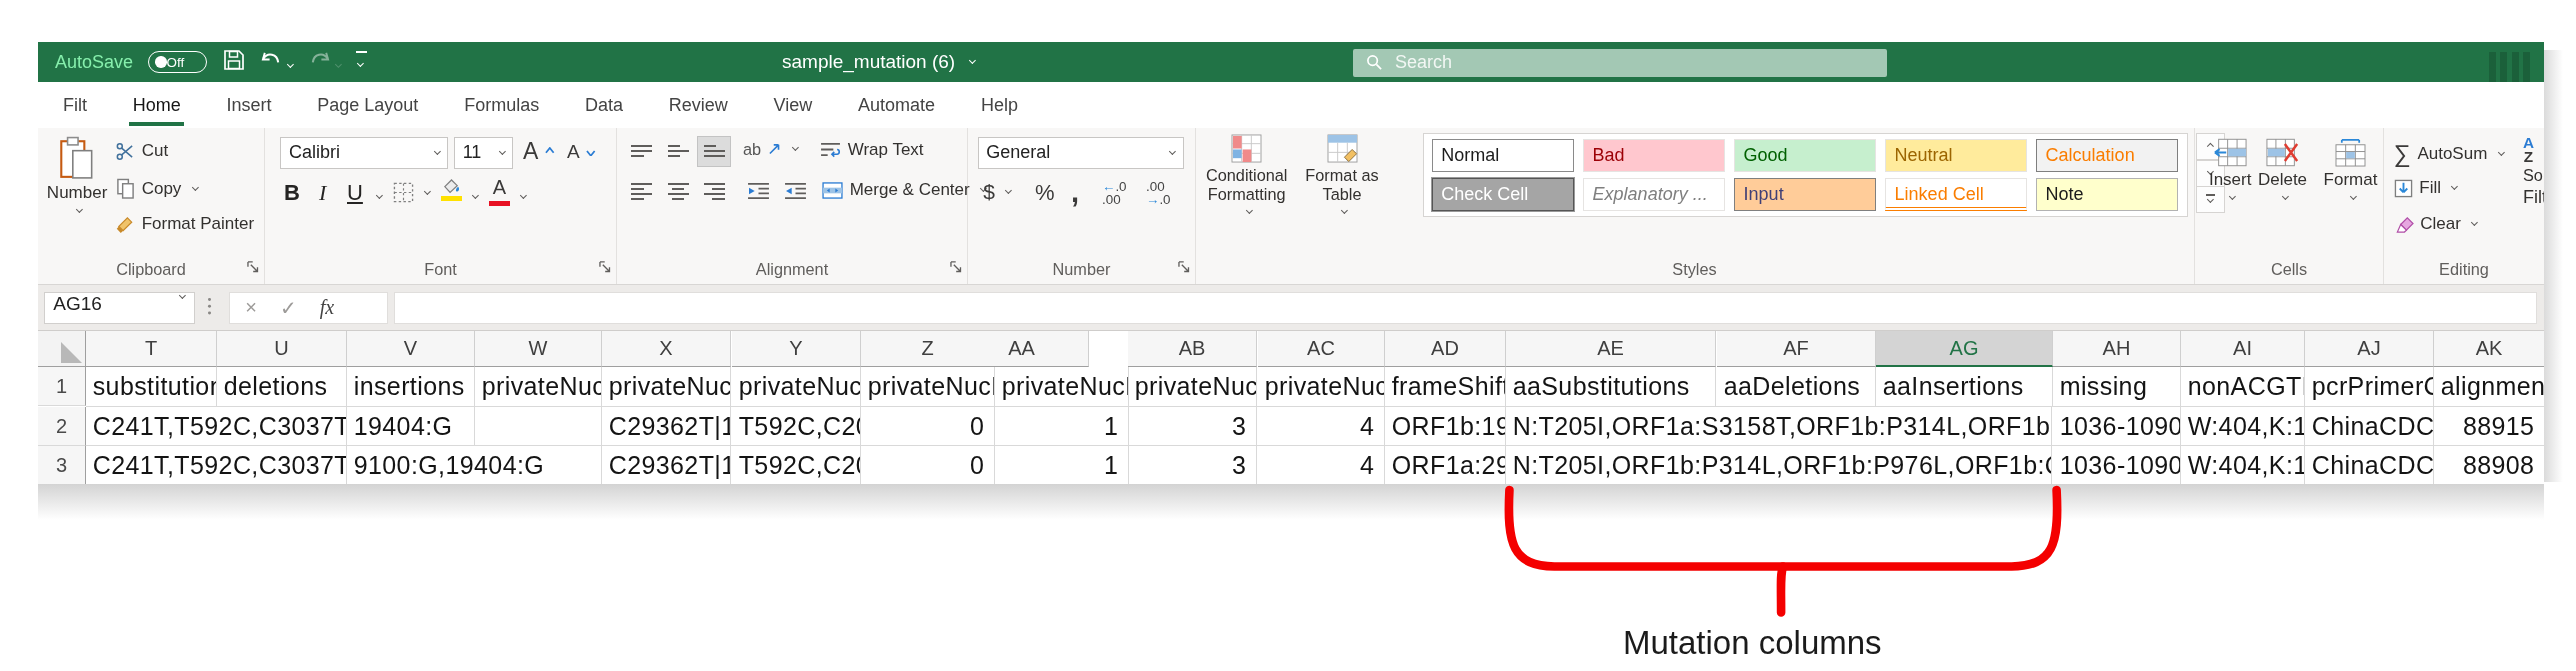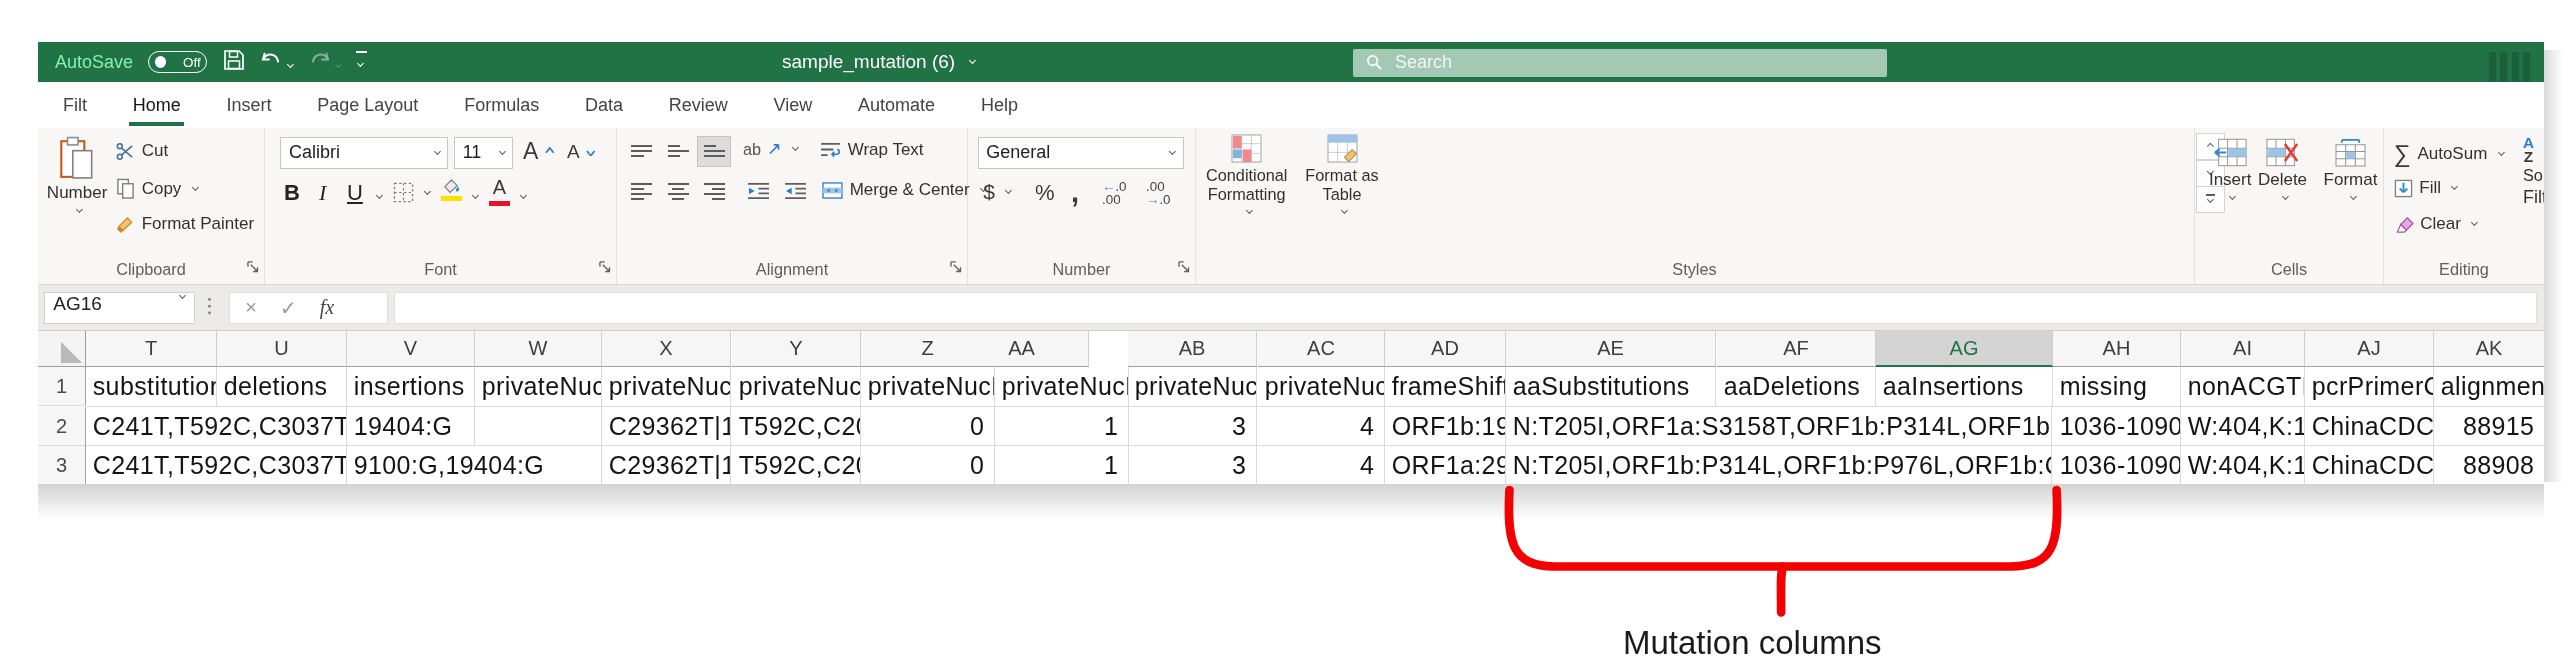--- a/index.html
+++ b/index.html
@@ -11,21 +11,21 @@
   #win{position:absolute;left:38px;top:42px;width:2506px;height:442px;background:#fff;overflow:hidden}
   #shadow-b{position:absolute;left:38px;top:484px;width:2506px;height:46px;
             background:linear-gradient(to bottom,rgba(110,110,110,.30),rgba(255,255,255,0) 78%)}
   #shadow-r{position:absolute;left:2544px;top:50px;width:19px;height:432px;
             background:linear-gradient(to right,rgba(110,110,110,.25),rgba(255,255,255,0))}
 
   
   #titlebar{position:absolute;left:0;top:0;width:2506px;height:40px;background:#217346;color:#fff}
   #qat{position:absolute;left:17px;top:0;height:40px;display:flex;align-items:center;gap:15.3px}
   .qat-t{font-size:18px;color:#86efac}
-  #autosave-pill{width:59px;height:22px;border:1.9px solid #fff;border-radius:11.5px;display:flex;align-items:center;gap:17px;padding:0 5.7px}
+  #autosave-pill{width:59px;height:22px;border:1.9px solid #fff;border-radius:11.5px;display:flex;align-items:center;gap:0;padding:0 5.7px}
   #autosave-pill .knob{width:11.5px;height:11.5px;border-radius:50%;background:#fff}
   #autosave-pill .st{font-size:13.4px;color:#fff}
   .dim{opacity:.45}
   #title-center{position:absolute;left:744px;top:0;height:40px;display:flex;align-items:center;gap:9.6px;font-size:19px;color:#fff}
   #searchbox{position:absolute;left:1315px;top:6.7px;width:534px;height:28px;background:#a3c8b4;border-radius:1.9px;
              display:flex;align-items:center;gap:11.5px;padding-left:13.4px}
   #searchbox .ph{font-size:18px;color:#f2f7f4}
   .stripe{position:absolute;top:9.6px;width:6.7px;height:31px;background:rgba(0,0,0,.16)}
 
   .chev{display:inline-block;width:6.7px;height:6.7px;border-right:1.9px solid #5f5d5b;border-bottom:1.9px solid #5f5d5b;
@@ -382,20 +382,32 @@
       </div>
       <div class="bigbtn" style="left:103px;top:5.7px;width:88px;font-size:16.3px">
         <svg width="31" height="29" viewBox="0 0 32 30">
             <rect x="1" y="1" width="30" height="28" fill="#fff" stroke="#9f9f9f"></rect>
             <rect x="1" y="1" width="30" height="8" fill="#9dc3e6"></rect>
             <path d="M11 9 V29 M21 9 V29 M1 19 H31" stroke="#c9c9c9"></path>
             <path d="M18 24 L26 16 l4.5 4.5 L22.5 28.5 Z" fill="#f2c063" stroke="#8a6d3b"></path>
           </svg>
         <span>Format as Table</span>
         <span class="chev sm"></span>
+      </div>
+      <div id="gallery">
+        <div class="sw" id="sw-normal" style="left:7.7px;top:4.8px">Normal</div>
+        <div class="sw" id="sw-bad" style="left:159px;top:4.8px">Bad</div>
+        <div class="sw" id="sw-good" style="left:310px;top:4.8px">Good</div>
+        <div class="sw" id="sw-neutral" style="left:461px;top:4.8px">Neutral</div>
+        <div class="sw" id="sw-calc" style="left:612px;top:4.8px">Calculation</div>
+        <div class="sw" id="sw-check" style="left:7.7px;top:44px">Check Cell</div>
+        <div class="sw" id="sw-expl" style="left:159px;top:44px">Explanatory ...</div>
+        <div class="sw" id="sw-input" style="left:310px;top:44px">Input</div>
+        <div class="sw" id="sw-linked" style="left:461px;top:44px">Linked Cell</div>
+        <div class="sw" id="sw-note" style="left:612px;top:44px">Note</div>
       </div>
       <div class="gscroll" style="top:4.8px">
           <span class="chev sm" style="transform:rotate(-135deg);margin:0"></span>
         </div>
       <div class="gscroll" style="top:32px">
           <span class="chev sm" style="margin:0 0 3.8px 0"></span>
         </div>
       <div class="gscroll" style="top:58px;flex-direction:column">
           <span style="width:9.6px;height:1.9px;background:#5f5d5b;display:block"></span>
           <span class="chev sm" style="margin:1px 0 2.9px 0"></span>

